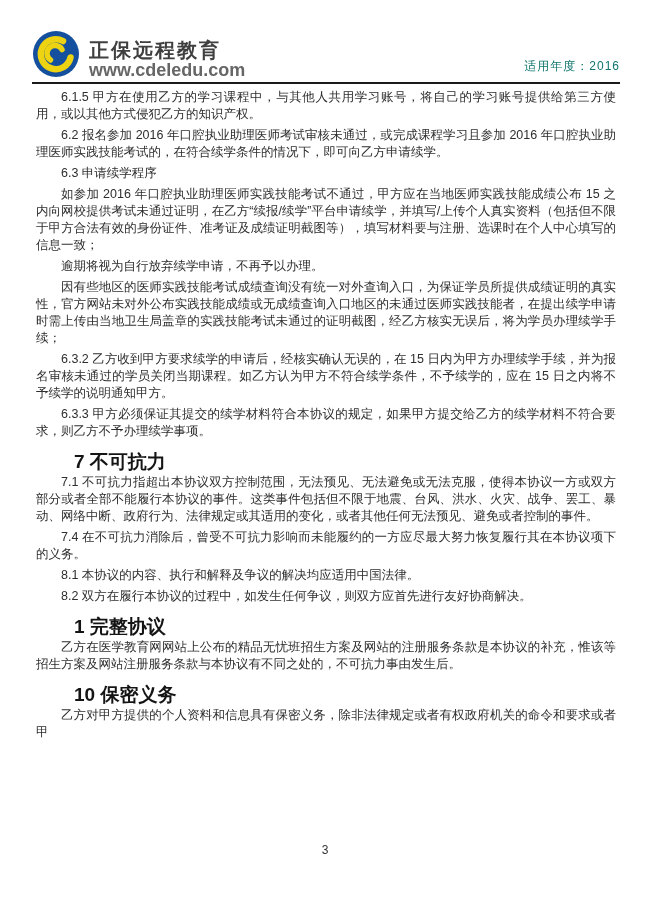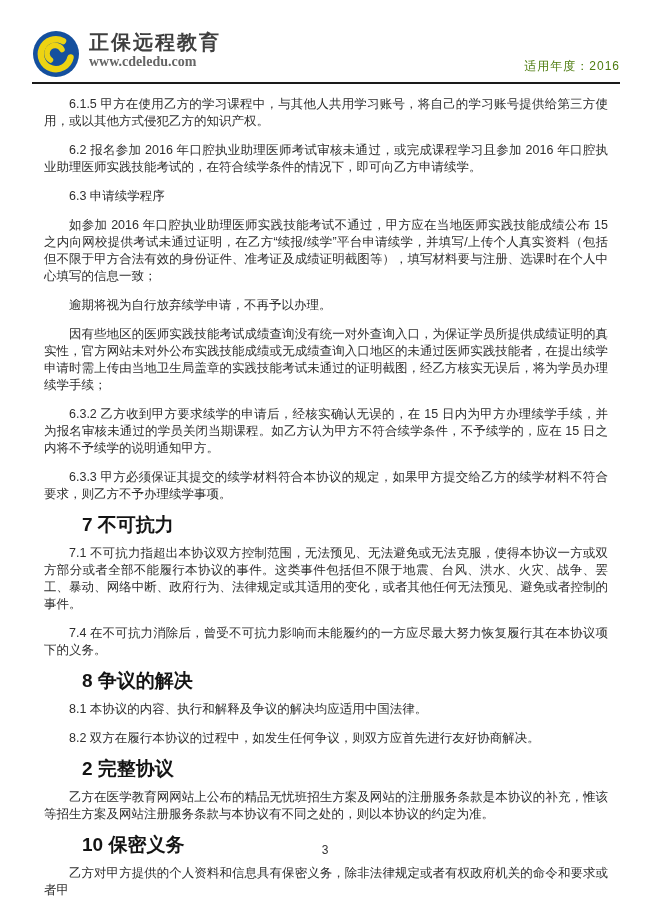--- a/index.html
+++ b/index.html
@@ -12,39 +12,39 @@
     font-family:"Liberation Sans","DejaVu Sans",sans-serif;
     color:#2e2e2e;
     overflow:hidden;
   }
   .header{
     display:flex;
     justify-content:space-between;
     align-items:flex-end;
     padding-bottom:3px;
   }
-  .brand{display:flex;align-items:flex-start;gap:9px;font-family:Liberation Serif, serif;}
+  .brand{display:flex;align-items:flex-end;gap:9px;}
   .logo{display:block;width:48px;height:48px;}
   .logo svg{width:48px;height:48px;display:block;}
   .brand-text{display:flex;flex-direction:column;justify-content:center;}
   .brand-name{
     font-size:20px;font-weight:bold;color:#3f3f3f;
     letter-spacing:2px;line-height:24px;
   }
-  .brand-url{font-size:14px;font-weight:bold;color:#666;line-height:16px;}
-  .year{font-size:12px;color:#4d7c0f;padding-bottom:3px;letter-spacing:1px;}
+  .brand-url{font-size:18px;font-weight:bold;color:#666;line-height:16px;}
+  .year{font-size:12px;color:#0f766e;padding-bottom:3px;letter-spacing:1px;}
   .rule{height:2px;background:#1a1a1a;margin-top:1px;}
   .doc-body{
     margin-top:5px;
     font-size:12.5px;
     line-height:17px;
     text-align:justify;
     color:#2e2e2e;
   }
-  .doc-body p{margin:12px;text-indent:2em;}
+  .doc-body p{margin:4px;text-indent:2em;}
   .doc-body p.heading{
     font-weight:bold;
     font-size:19px;
     color:#141414;
     margin-top:13px;
     margin-bottom:2px;
   }
   .footer{
     position:absolute;
     left:0;right:0;
@@ -83,24 +83,23 @@
     <p class="para">6.2 报名参加 2016 年口腔执业助理医师考试审核未通过，或完成课程学习且参加 2016 年口腔执业助理医师实践技能考试的，在符合续学条件的情况下，即可向乙方申请续学。</p>
     <p class="para">6.3 申请续学程序</p>
     <p class="para">如参加 2016 年口腔执业助理医师实践技能考试不通过，甲方应在当地医师实践技能成绩公布 15 之内向网校提供考试未通过证明，在乙方“续报/续学”平台申请续学，并填写/上传个人真实资料（包括但不限于甲方合法有效的身份证件、准考证及成绩证明截图等），填写材料要与注册、选课时在个人中心填写的信息一致；</p>
     <p class="para">逾期将视为自行放弃续学申请，不再予以办理。</p>
     <p class="para">因有些地区的医师实践技能考试成绩查询没有统一对外查询入口，为保证学员所提供成绩证明的真实性，官方网站未对外公布实践技能成绩或无成绩查询入口地区的未通过医师实践技能者，在提出续学申请时需上传由当地卫生局盖章的实践技能考试未通过的证明截图，经乙方核实无误后，将为学员办理续学手续；</p>
     <p class="para">6.3.2 乙方收到甲方要求续学的申请后，经核实确认无误的，在 15 日内为甲方办理续学手续，并为报名审核未通过的学员关闭当期课程。如乙方认为甲方不符合续学条件，不予续学的，应在 15 日之内将不予续学的说明通知甲方。</p>
     <p class="para">6.3.3 甲方必须保证其提交的续学材料符合本协议的规定，如果甲方提交给乙方的续学材料不符合要求，则乙方不予办理续学事项。</p>
     <p class="heading">7 不可抗力</p>
     <p class="para">7.1 不可抗力指超出本协议双方控制范围，无法预见、无法避免或无法克服，使得本协议一方或双方部分或者全部不能履行本协议的事件。这类事件包括但不限于地震、台风、洪水、火灾、战争、罢工、暴动、网络中断、政府行为、法律规定或其适用的变化，或者其他任何无法预见、避免或者控制的事件。</p>
     <p class="para">7.4 在不可抗力消除后，曾受不可抗力影响而未能履约的一方应尽最大努力恢复履行其在本协议项下的义务。</p>
-    <p class="heading">8 争议的解决</p>
     <p class="para">8.1 本协议的内容、执行和解释及争议的解决均应适用中国法律。</p>
     <p class="para">8.2 双方在履行本协议的过程中，如发生任何争议，则双方应首先进行友好协商解决。</p>
-    <p class="heading">2 完整协议</p>
-    <p class="para">乙方在医学教育网网站上公布的精品无忧班招生方案及网站的注册服务条款是本协议的补充，惟该等招生方案及网站注册服务条款与本协议有不同之处的，则以本协议的约定为准。</p>
+    <p class="heading">1 完整协议</p>
+    <p class="para">乙方在医学教育网网站上公布的精品无忧班招生方案及网站的注册服务条款是本协议的补充，惟该等招生方案及网站注册服务条款与本协议有不同之处的，不可抗力事由发生后。</p>
     <p class="heading">10 保密义务</p>
     <p class="para">乙方对甲方提供的个人资料和信息具有保密义务，除非法律规定或者有权政府机关的命令和要求或者甲</p>
   </div>
 
   <div class="footer">3</div>
 
 </div>
 
 </body></html>

